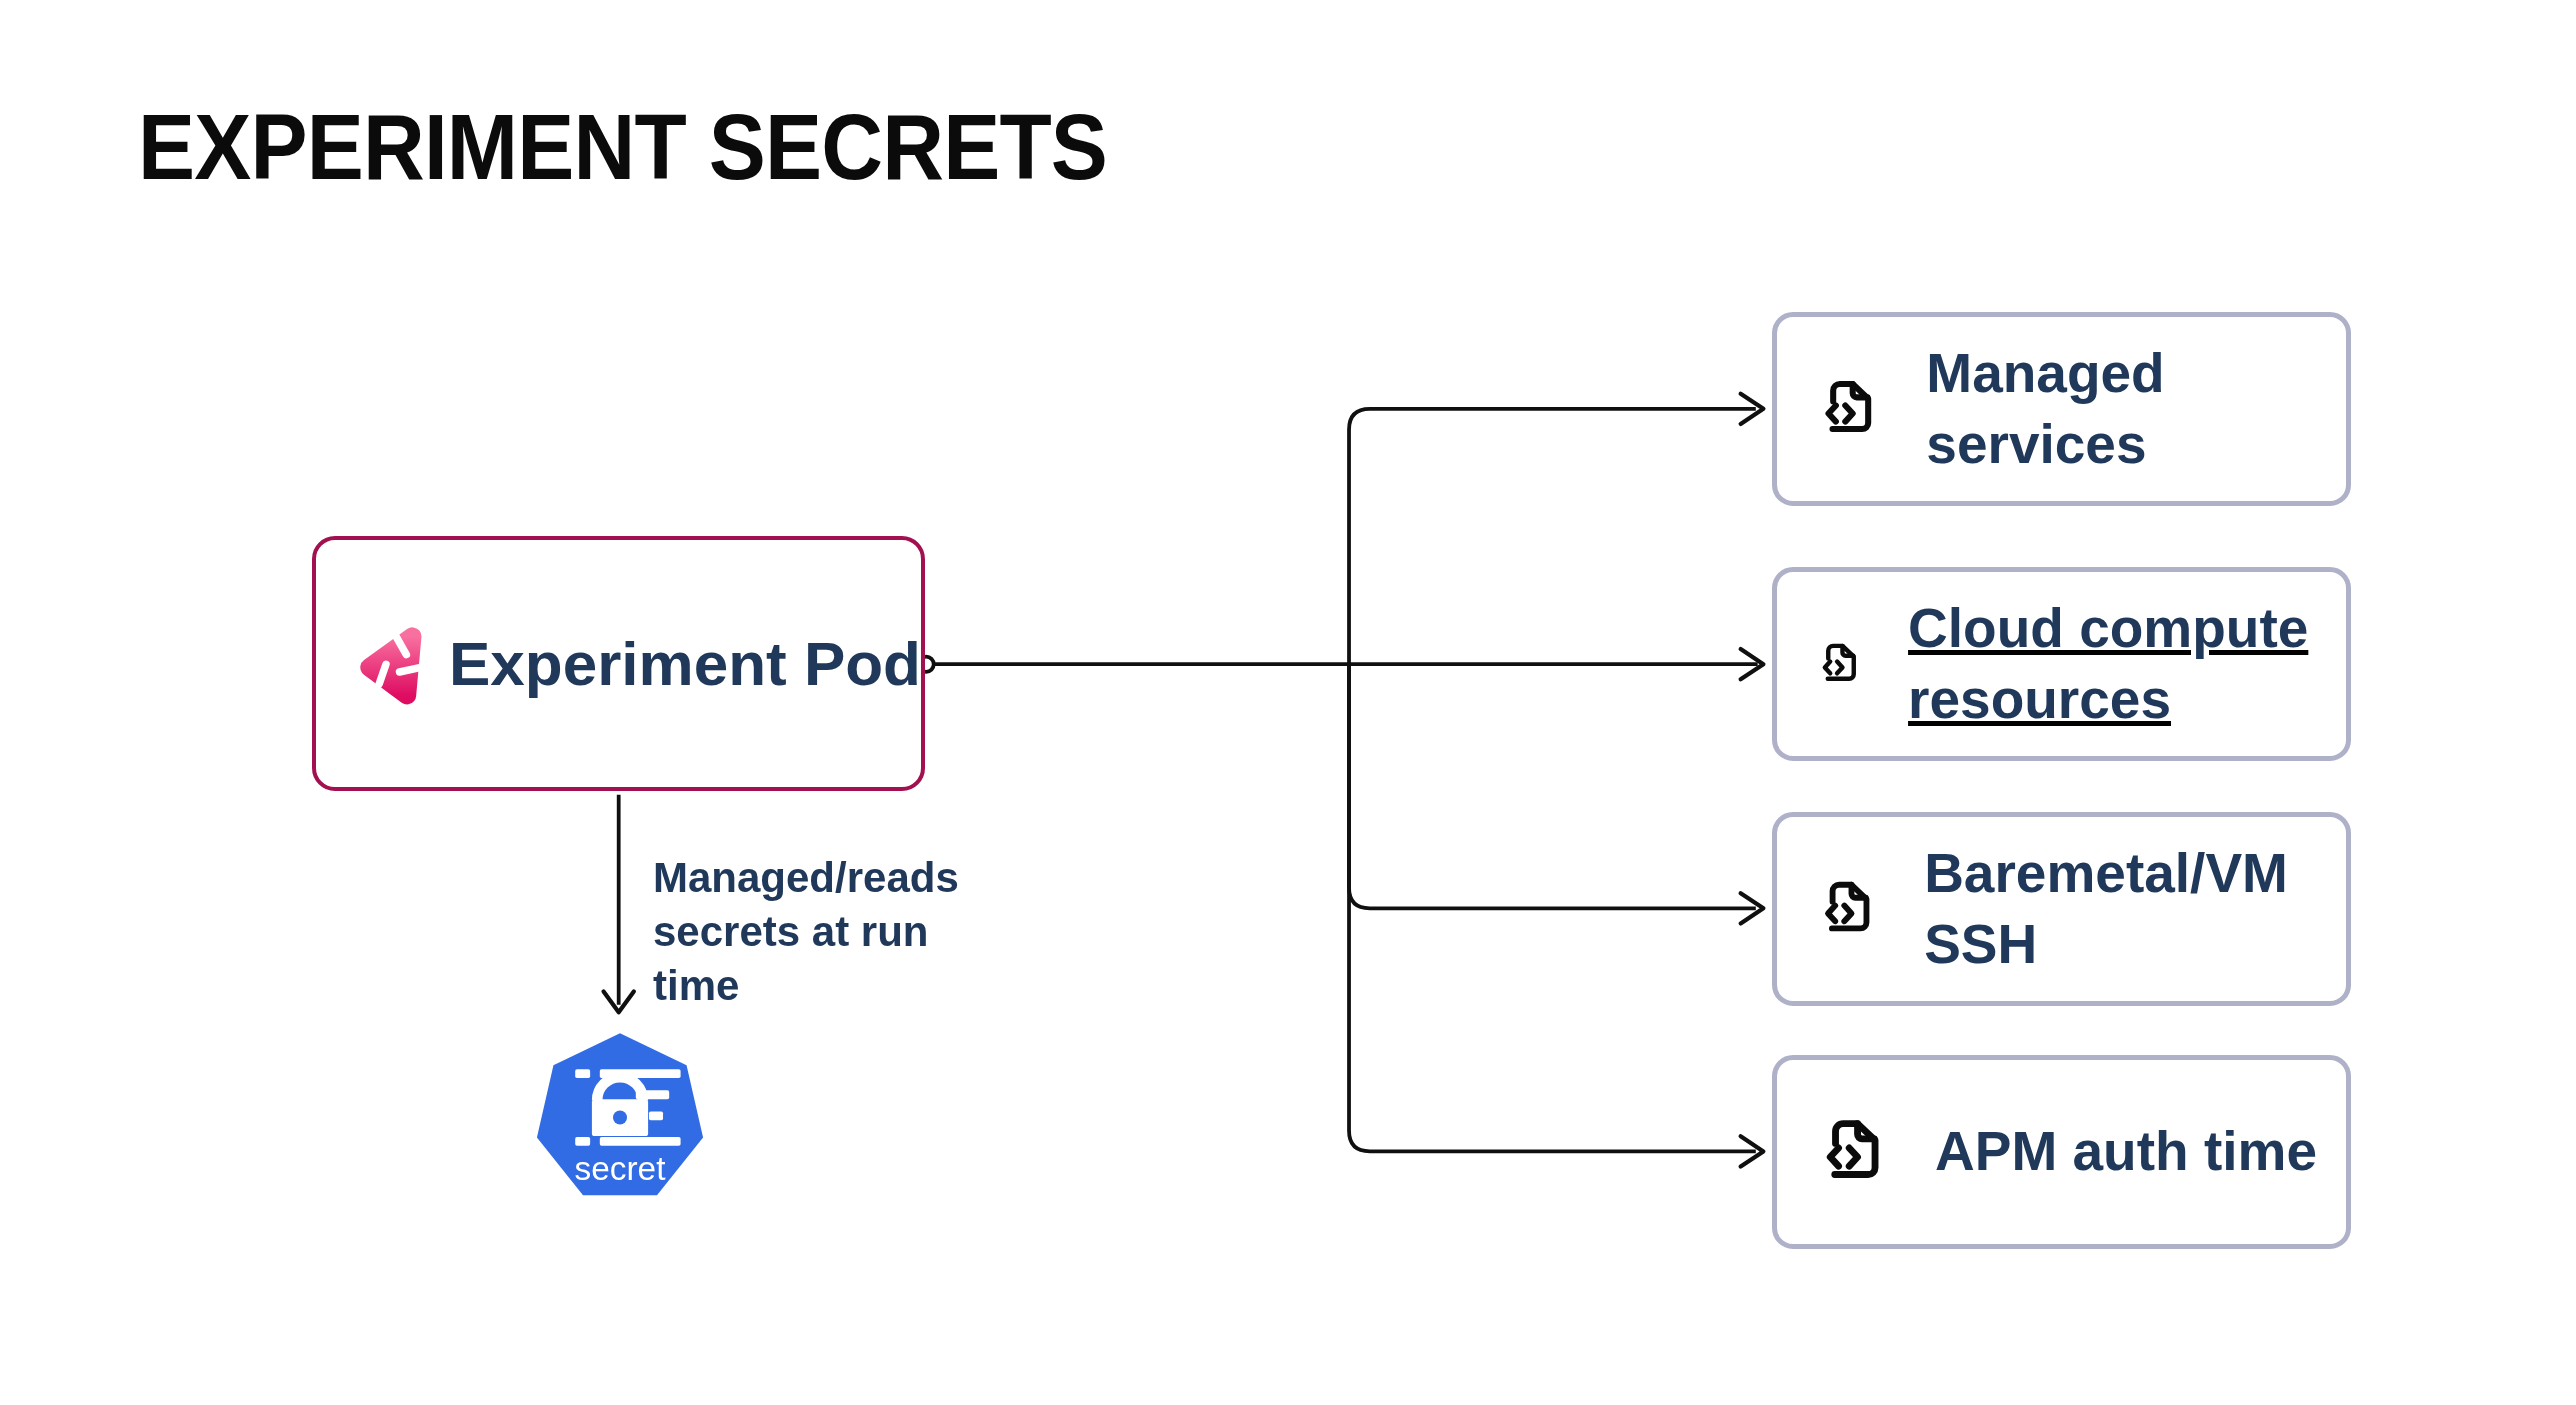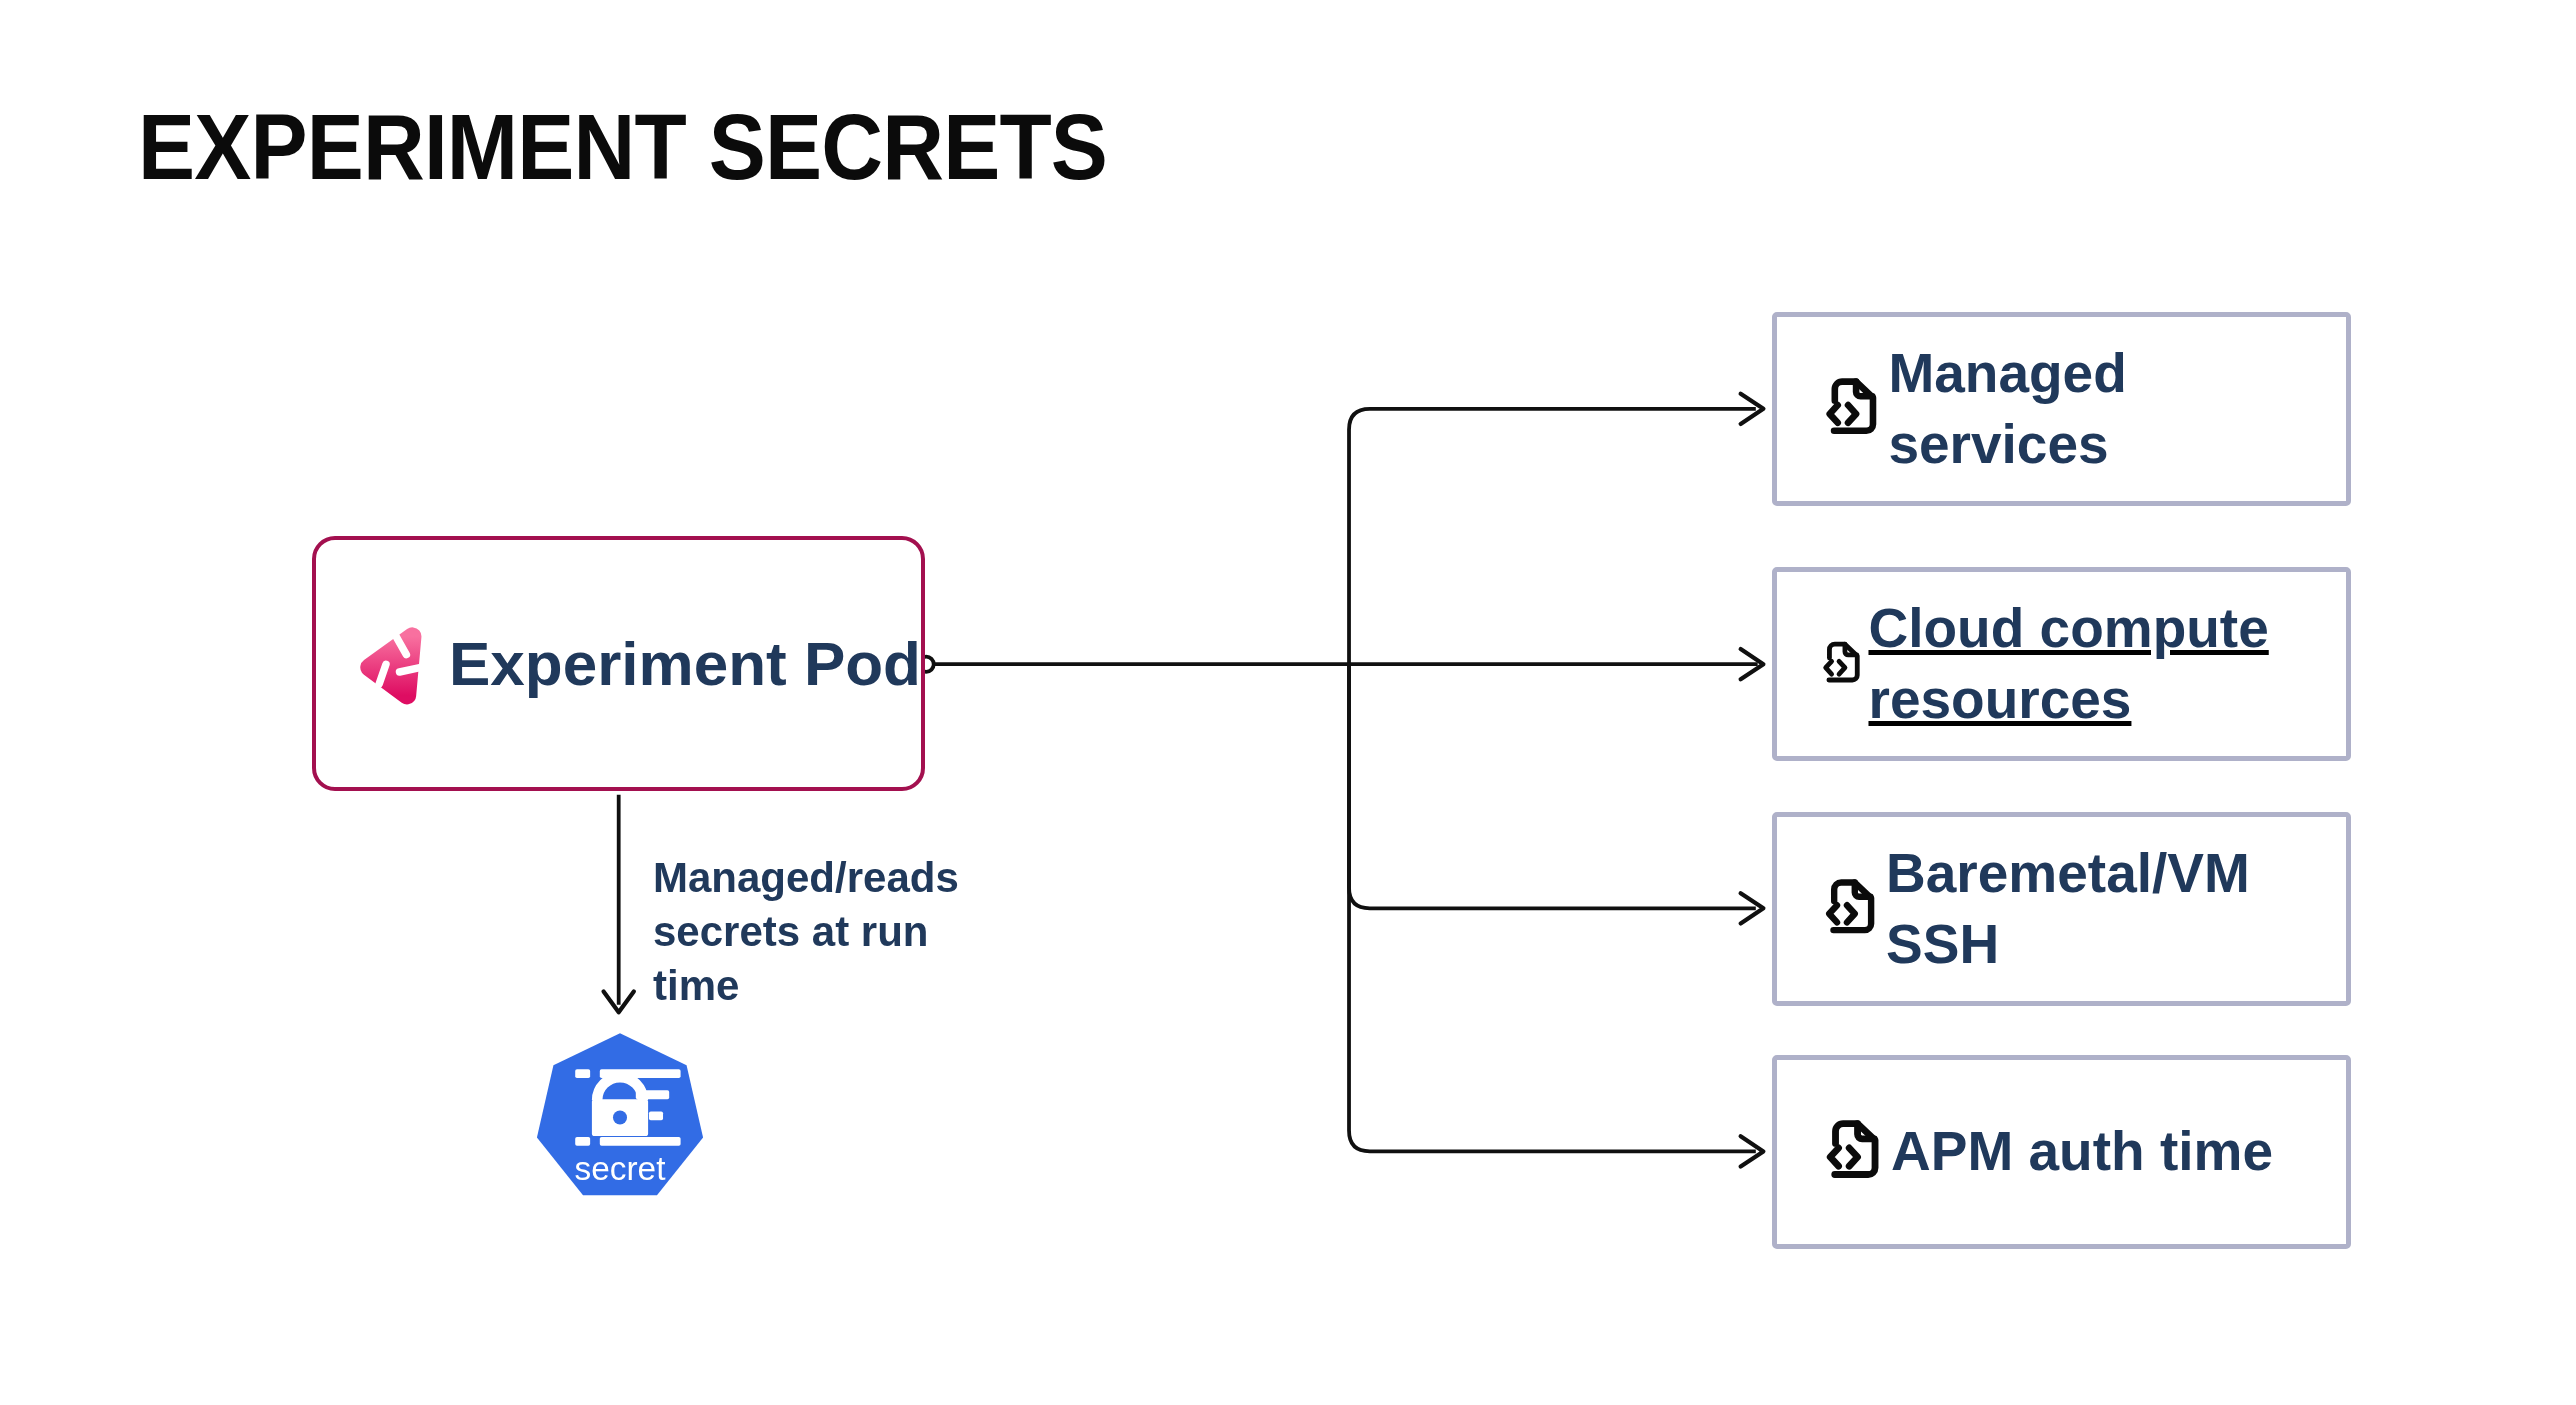--- a/index.html
+++ b/index.html
@@ -52,22 +52,22 @@
   
   .secret-node{position:absolute;left:532px;top:1028px;width:176px;height:173px;}
   .hept{fill:var(--k8s-blue);}
   .lock-white{fill:#fff;}
   .lock-arc{stroke:#fff;stroke-width:12;fill:none;}
   .keyhole{fill:var(--k8s-blue);}
   .secret-text{fill:#fff;font-family:"Liberation Sans",sans-serif;font-size:38px;font-weight:400;}
   
   .target{
     position:absolute;left:1772px;width:579px;height:194px;
-    background:#fff;border:5.7px solid var(--target-border);border-radius:5px;
-    display:flex;align-items:center;padding-left:38px;
+    background:#fff;border:5.7px solid var(--target-border);border-radius:21px;
+    display:flex;align-items:center;padding-left:38px;gap:44px;
   }
   .target-label{font-size:55px;font-weight:700;line-height:1.3;color:var(--text-navy);}
   .t1{top:312px;} .t2{top:567px;text-decoration:underline;} .t3{top:812px;} .t4{top:1055px;}
   .code-file{stroke:#0B0B0B;stroke-width:9;fill:none;stroke-linecap:round;stroke-linejoin:round;}
 </style>
 </head>
 <body>
 
 <div id="canvas">
 

